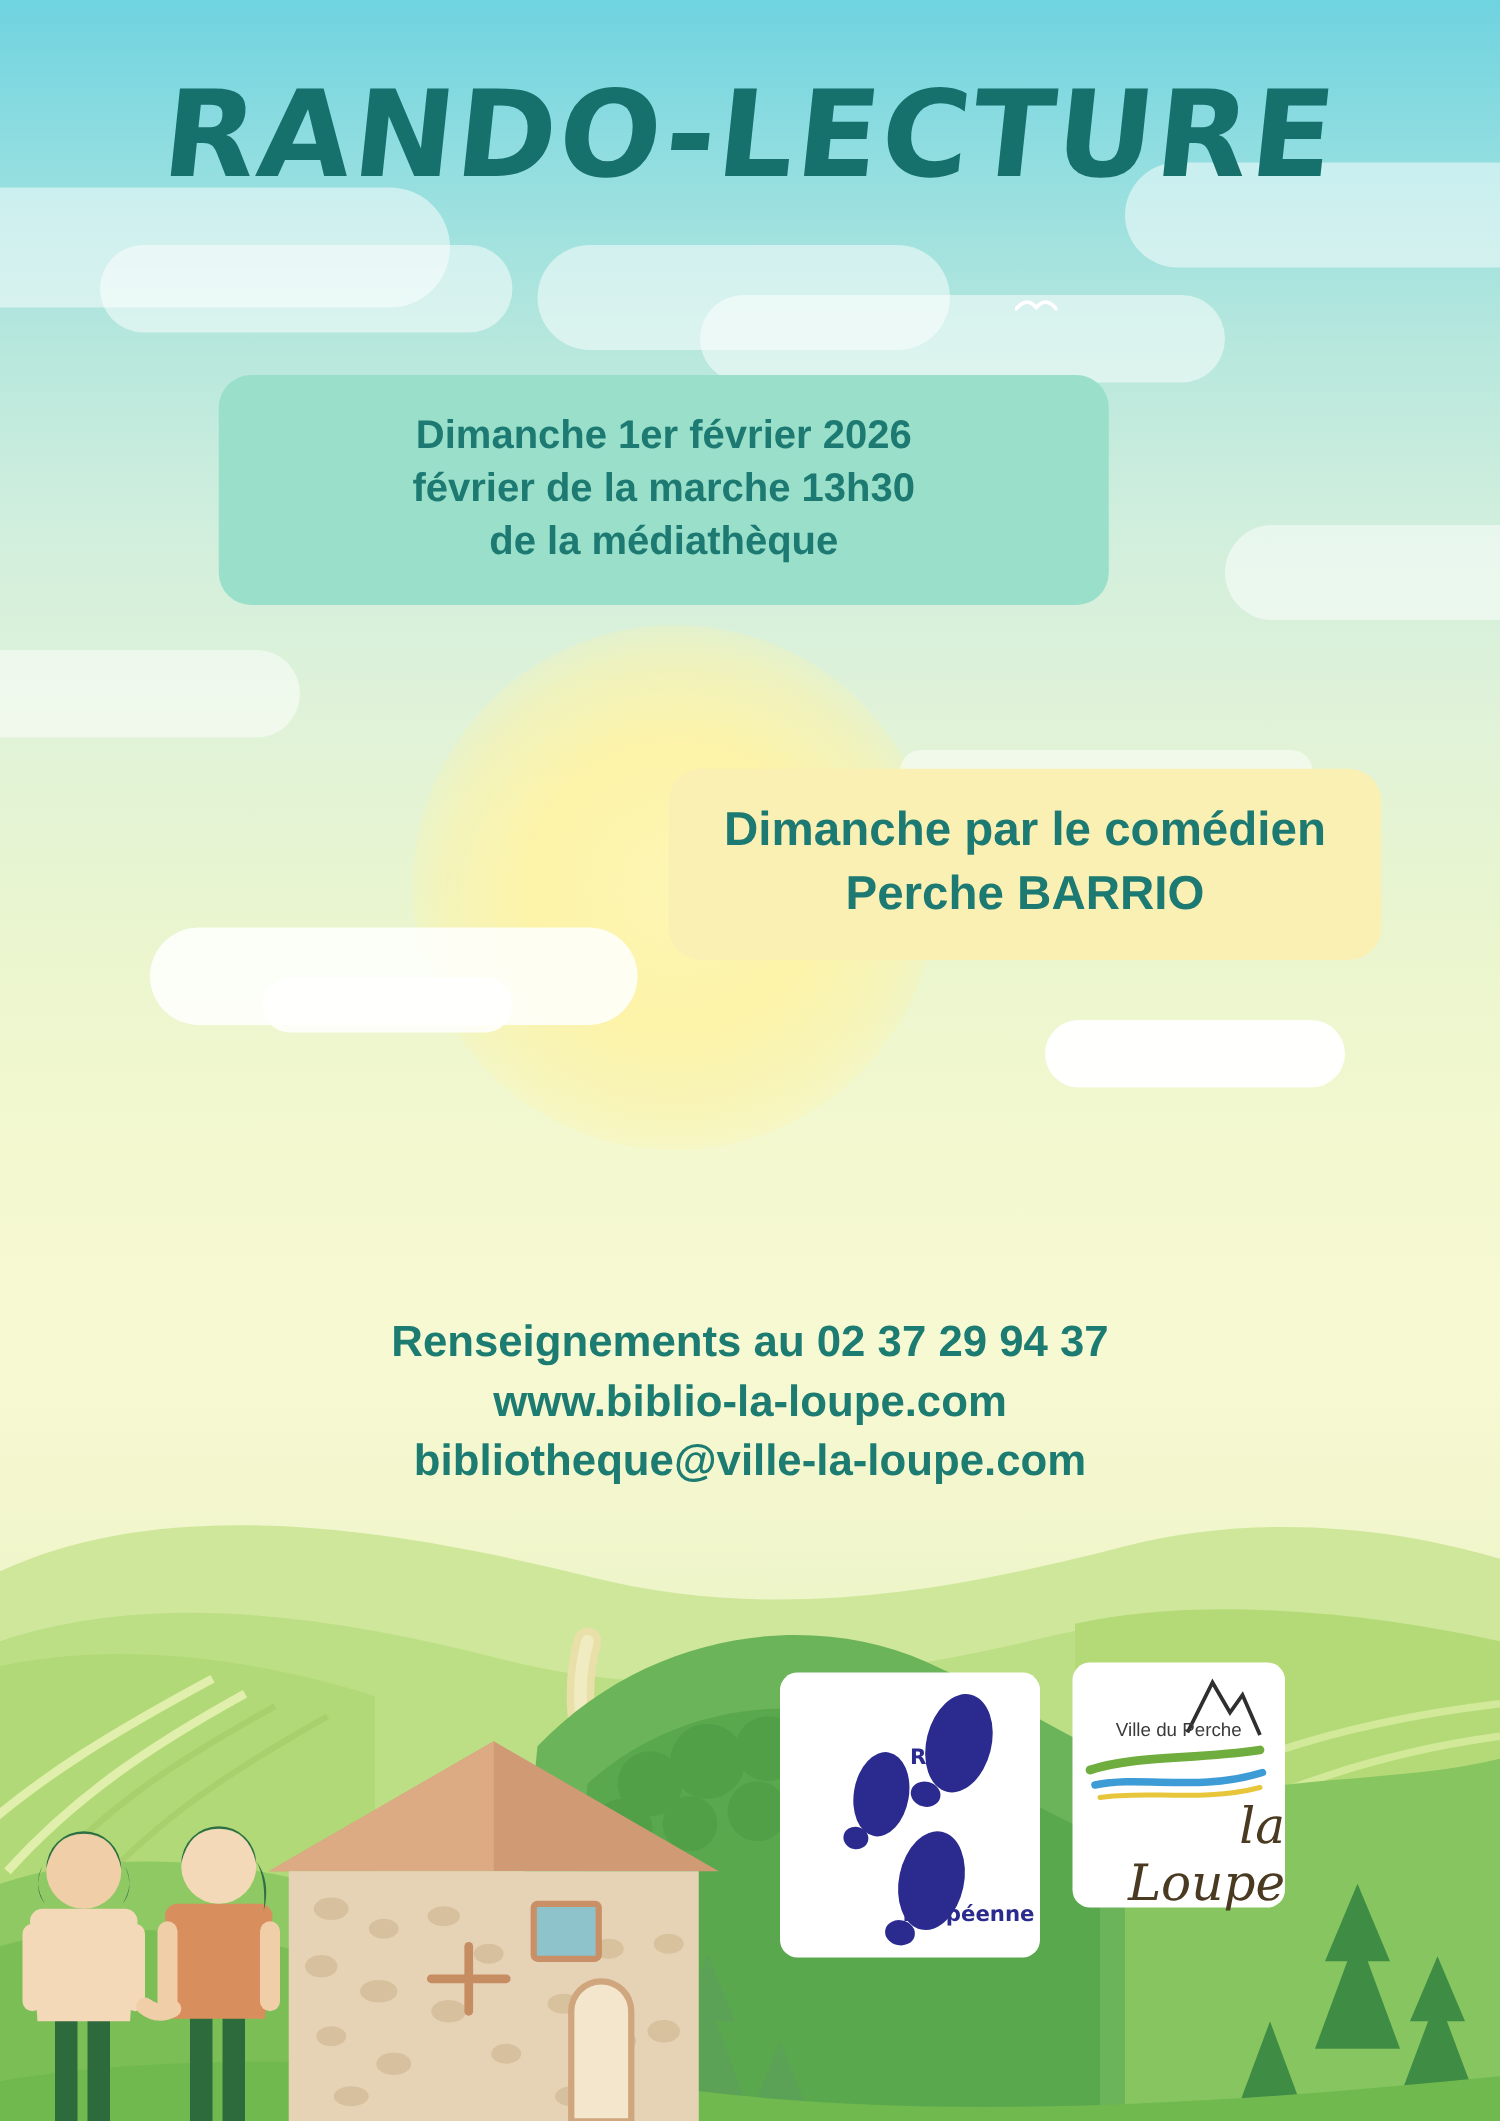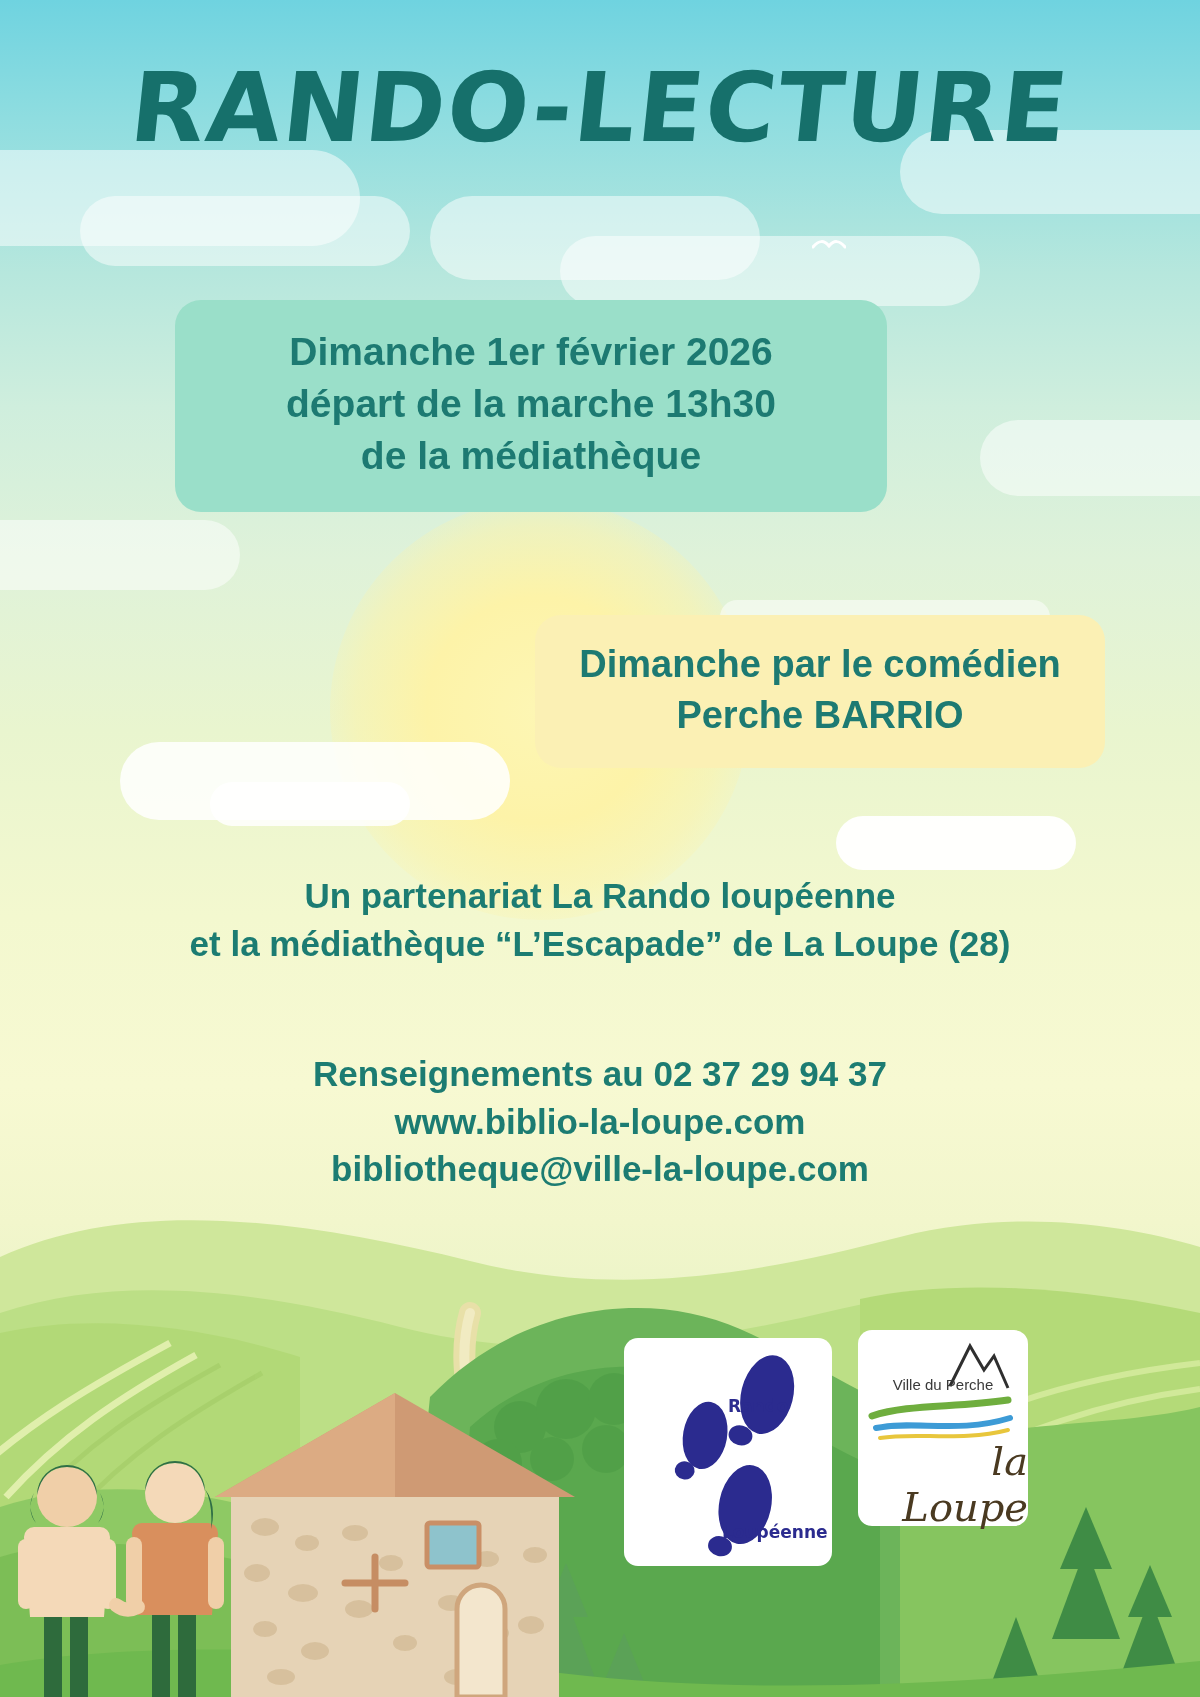--- a/index.html
+++ b/index.html
@@ -63,21 +63,21 @@
     position: absolute;
     border-radius: 26px;
     text-align: center;
     color: #157a6e;
     font-weight: bold;
     line-height: 1.33;
   }
   .panel.date {
     left: 175px; top: 300px; width: 712px; padding: 26px 20px 30px;
     background: #9adfc9;
-    font-size: 39px;
+    font-size: 32px;
     color: #1d7a72;
   }
   .panel.reader {
     left: 535px; top: 615px; width: 570px; padding: 24px 22px 28px;
     background: #fbf0b4;
     font-size: 38px;
     color: #1d7a72;
   }
 
   .block {
@@ -150,33 +150,29 @@
   <div class="cloud soft" style="left:720px; top:600px; width:330px; height:34px;"></div>
 
   <svg class="bird" style="left:812px; top:238px;" viewBox="0 0 34 18">
     <path d="M1 9 C7 2, 12 2, 17 8 C22 2, 27 2, 33 9" fill="none" stroke="#ffffff" stroke-width="3" stroke-linecap="round"></path>
   </svg>
 
   <div class="title">RANDO-LECTURE</div>
 
   <div class="panel date">
     <div>Dimanche 1er février 2026</div>
-    <div>départ de la marche 13h30</div>
+    <div>février de la marche 13h30</div>
     <div>de la médiathèque</div>
   </div>
 
   <div class="panel reader">
     <div>Dimanche par le comédien</div>
     <div>Perche BARRIO</div>
   </div>
 
-  <div class="block partner">
-    <div>Un partenariat La Rando loupéenne</div>
-    <div>et la médiathèque “L’Escapade” de La Loupe (28)</div>
-  </div>
 
   <div class="block contact">
     <div>Renseignements au 02 37 29 94 37</div>
     <div>www.biblio-la-loupe.com</div>
     <div>bibliotheque@ville-la-loupe.com</div>
   </div>
 
   <svg class="hills" viewBox="0 0 1200 620" preserveAspectRatio="none">
 
     <path d="M0 180 C130 120, 300 142, 470 184 C620 222, 760 196, 900 160 C1010 132, 1120 146, 1200 170 L1200 620 L0 620 Z" fill="#cfe79b"></path>

